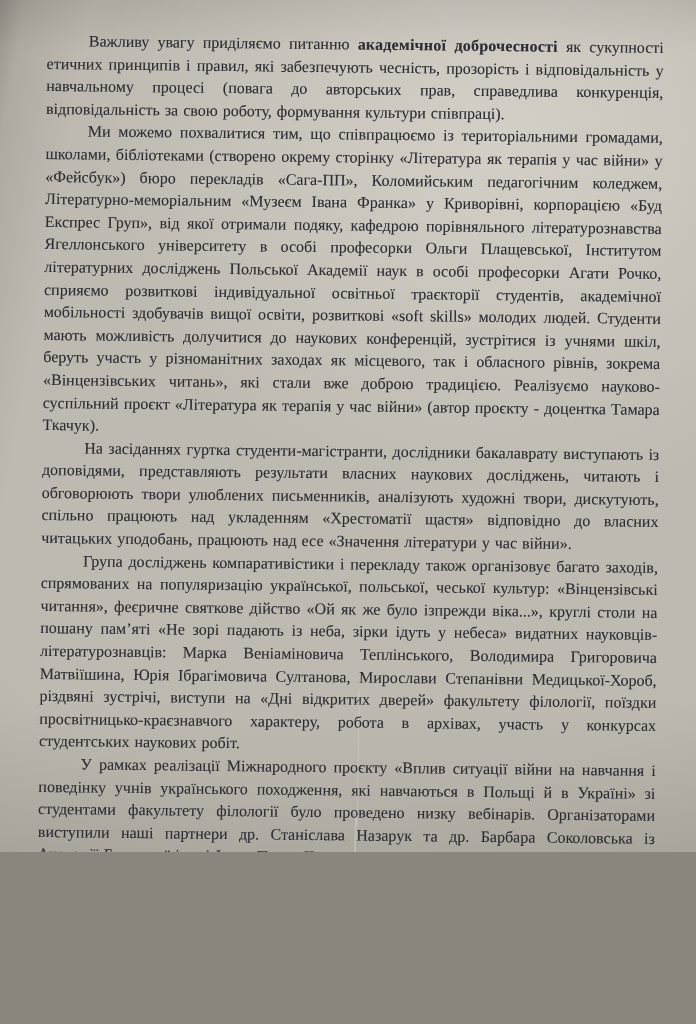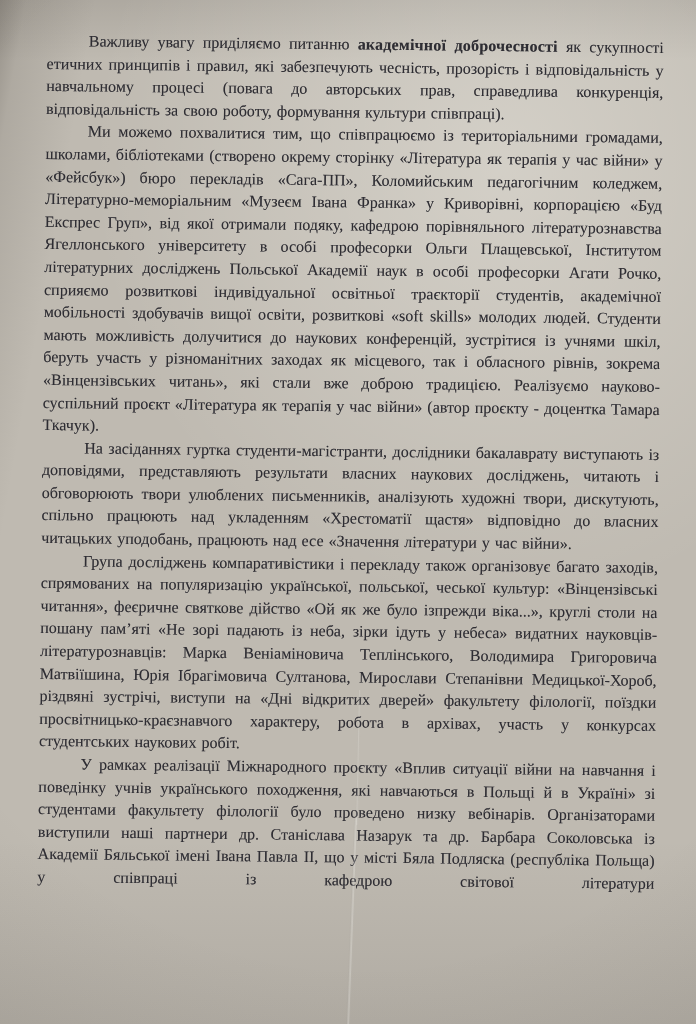--- a/index.html
+++ b/index.html
@@ -10,21 +10,21 @@
     margin: 0;
     padding: 0;
     width: 696px;
     height: 1024px;
     overflow: hidden;
     background: #8a857d;
   }
   .photo {
     position: relative;
     width: 696px;
-    height: 1024px;
+    height: 852px;
     background-color: var(--paper, #bfbab1);
     background-image:
       radial-gradient(ellipse 95% 70% at 72% 16%, rgba(255,253,246,0.32), rgba(255,253,246,0) 62%),
       linear-gradient(100deg, rgba(55,50,44,0.30) 0%, rgba(55,50,44,0.12) 3%, rgba(55,50,44,0) 11%),
       linear-gradient(to bottom, rgba(50,45,40,0.12) 0%, rgba(50,45,40,0) 6%, rgba(50,45,40,0) 82%, rgba(50,45,40,0.10) 100%),
       radial-gradient(ellipse 130% 95% at 52% 42%, rgba(0,0,0,0) 55%, rgba(42,38,33,0.16) 100%);
     overflow: hidden;
   }
   .text-block {
     position: absolute;

